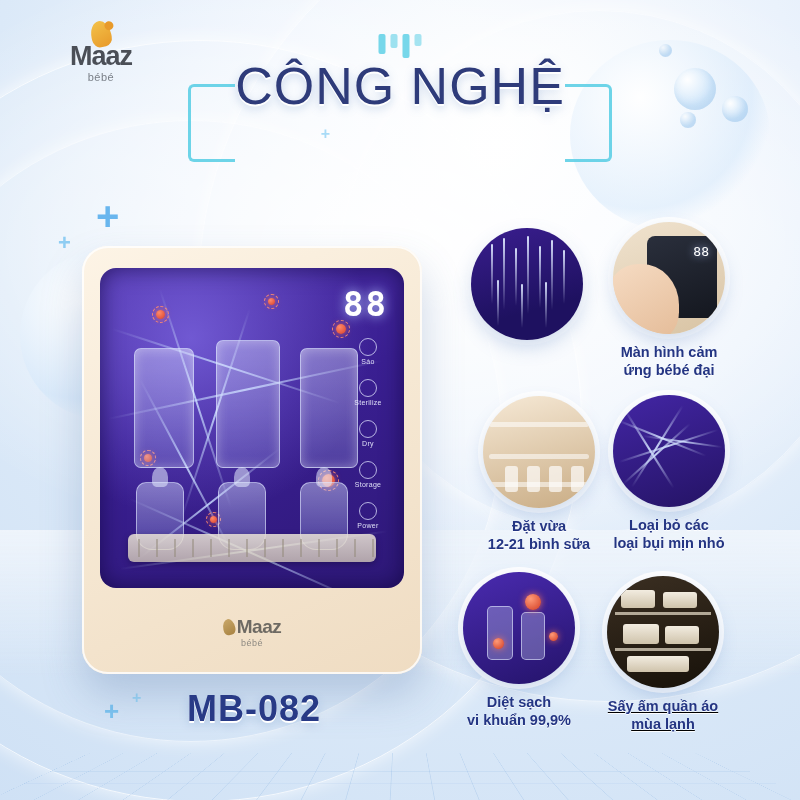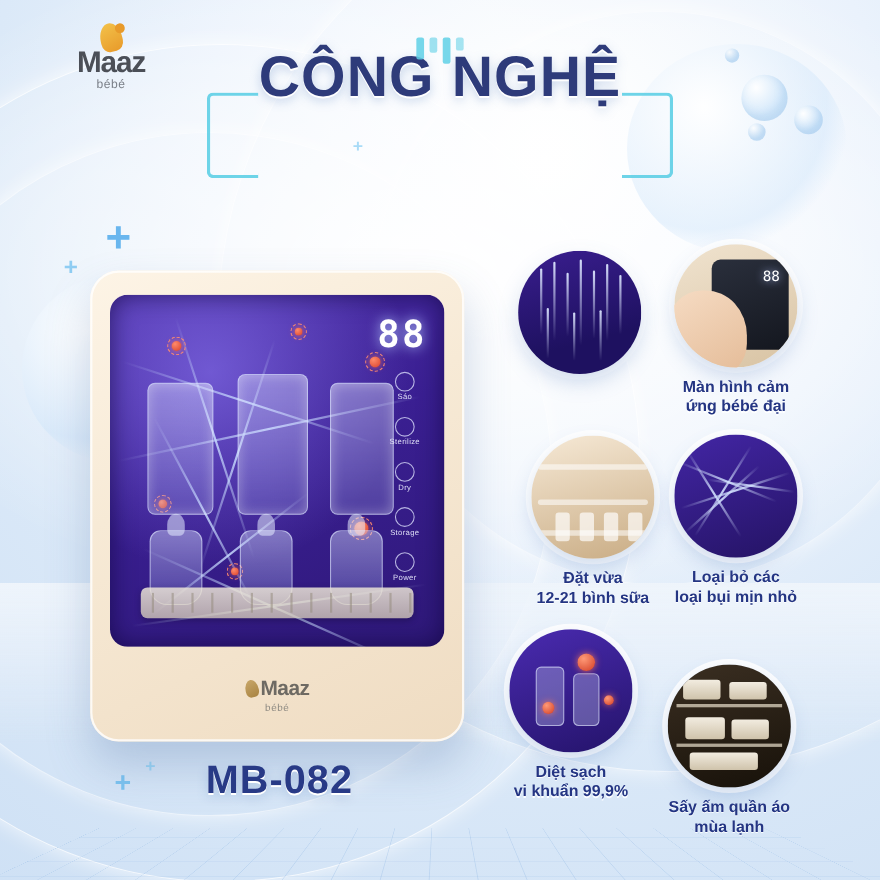--- a/index.html
+++ b/index.html
@@ -81,23 +81,23 @@
   .logo-bird:after{
     content:"";position:absolute;right:-4px;top:2px;width:9px;height:9px;border-radius:50%;
     background:#e89a2a;
   }
   .logo-text{font-size:27px;font-weight:700;color:#4b4f57;letter-spacing:-1px;line-height:1;}
   .logo-sub{font-size:11px;color:#7b8089;letter-spacing:.5px;margin-top:1px;}
 
   
   .heading{position:absolute;left:0;top:40px;width:100%;text-align:center;}
   .title-1{
-    font-size:52px;font-weight:700;letter-spacing:1px;color:#2e3b7a;
+    font-size:52px;font-weight:400;letter-spacing:1px;color:#2e3b7a;
     text-shadow:0 2px 0 #ffffff, 0 4px 10px rgba(90,130,190,.35);
-    margin:0;
+    margin:16px;
   }
   .title-2{
     font-size:58px;font-weight:700;letter-spacing:1.5px;margin:6px 0 0 0;
     color:#223279;
     text-shadow:0 3px 0 #ffffff, 0 6px 14px rgba(80,120,185,.40);
   }
   .title-deco{
     position:absolute;left:50%;top:-6px;transform:translateX(-50%);
     display:flex;gap:5px;
   }
@@ -416,21 +416,21 @@
         <div class="gm" style="left:62px;top:22px;width:16px;height:16px;"></div>
         <div class="gm" style="left:30px;top:66px;width:11px;height:11px;"></div>
         <div class="gm" style="left:86px;top:60px;width:9px;height:9px;"></div>
       </div>
     </div>
     <div class="feat-label">
       <span>Diệt sạch</span><br><span>vi khuẩn 99,9%</span>
     </div>
   </div>
 
-  <div class="feat" style="left:588px;top:604px;">
+  <div class="feat" style="left:588px;top:576px;text-decoration:underline;">
     <div class="feat-circle">
       <div class="th th-cloth">
         <div class="sh" style="top:36px"></div>
         <div class="sh" style="top:72px"></div>
         <div class="fold" style="left:14px;top:14px;width:34px;height:18px;"></div>
         <div class="fold" style="left:56px;top:16px;width:34px;height:16px;"></div>
         <div class="fold" style="left:16px;top:48px;width:36px;height:20px;"></div>
         <div class="fold" style="left:58px;top:50px;width:34px;height:18px;"></div>
         <div class="fold" style="left:20px;top:80px;width:62px;height:16px;"></div>
       </div>

